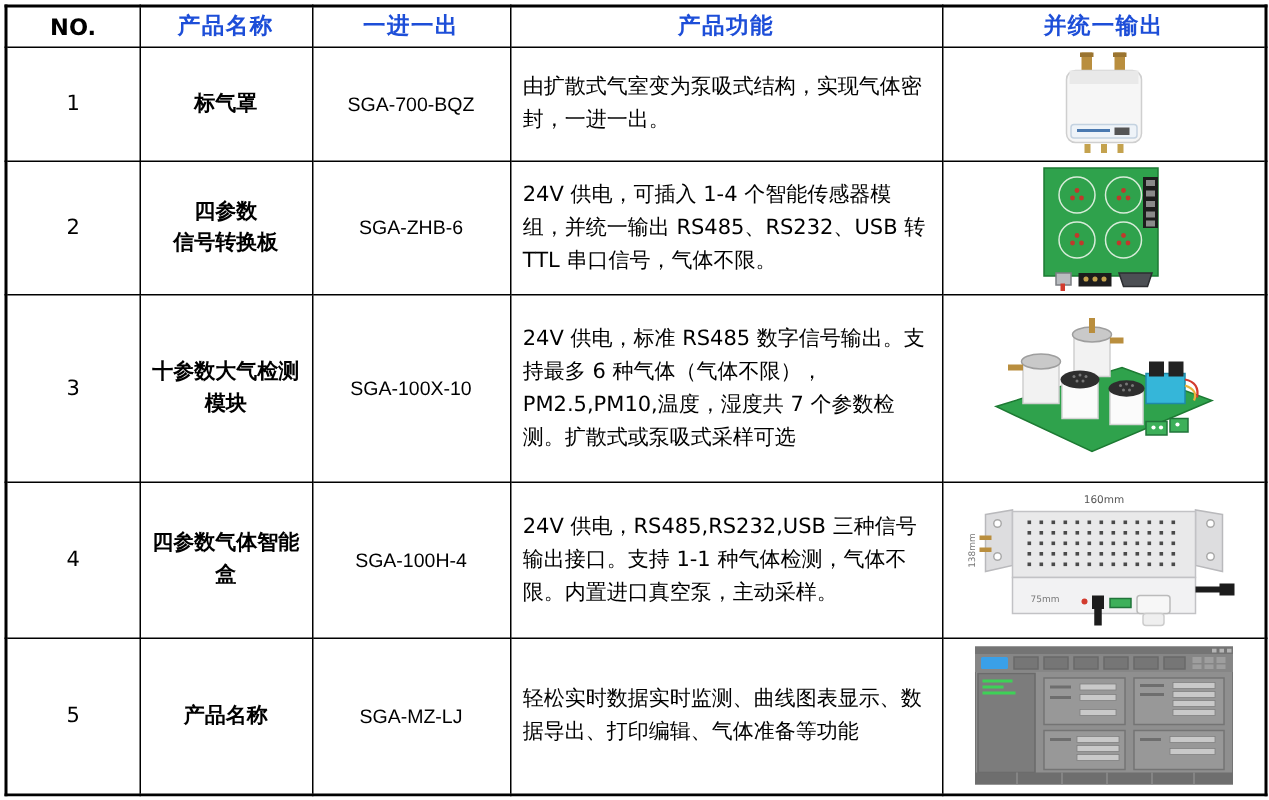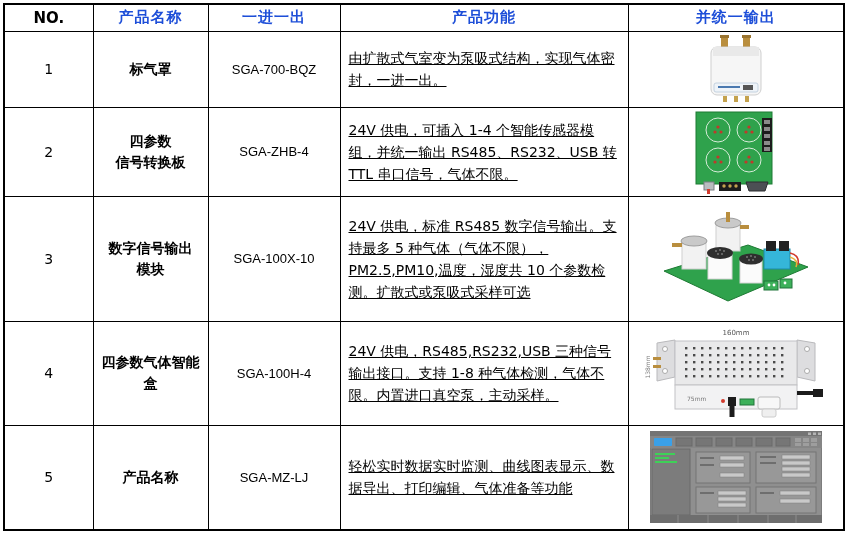--- a/index.html
+++ b/index.html
@@ -24,21 +24,21 @@
     text-align: center;
     height: 27px;
     color: #1d4ed8;
     letter-spacing: 1px;
   }
   .product-table th.th-no { color: #000000; letter-spacing: 0; }
 
   td.cell-no, td.cell-name, td.cell-model { text-align: center; font-size: 14px; }
   td.cell-name { white-space: pre-line; line-height: 21px; font-weight: bold; }
   td.cell-model { font-family: Liberation Sans, sans-serif; font-size: 13px; }
-  td.cell-function { font-size: 14px; line-height: 22px; padding: 6px 8px; text-align: left; text-decoration: underline; }
+  td.cell-function { font-size: 14px; line-height: 22px; padding: 6px 8px; text-align: left; }
   td.cell-image { text-align: center; }
   td.cell-image .ph-wrap { display: inline-block; vertical-align: middle; }
 
   tr.r1 td { height: 76px; }
   tr.r2 td { height: 89px; }
   tr.r3 td { height: 125px; }
   tr.r4 td { height: 104px; }
   tr.r5 td { height: 105px; }
 
   svg { display: block; }
@@ -92,21 +92,21 @@
             <rect x="54" y="63" width="4" height="6" fill="#c4a24e"></rect>
           </svg>
         </span>
       </td>
     </tr>
 
     <tr class="r2">
       <td class="cell-no">2</td>
       <td class="cell-name">四参数
 信号转换板</td>
-      <td class="cell-model">SGA-ZHB-4</td>
+      <td class="cell-model">SGA-ZHB-6</td>
       <td class="cell-function">24V 供电，可插入 1-4 个智能传感器模组，并统一输出 RS485、RS232、USB 转 TTL 串口信号，气体不限。</td>
       <td class="cell-image">
         <span class="ph-wrap">
           <svg width="100" height="84" viewBox="0 0 100 84">
             <rect x="10" y="2" width="76" height="72" fill="#2fa24c" stroke="#1d7a33"></rect>
             <g stroke="#d7ecd9" fill="none">
               <circle cx="32" cy="20" r="12"></circle>
                 <circle cx="63" cy="20" r="12"></circle>
               <circle cx="32" cy="50" r="12"></circle>
                 <circle cx="63" cy="50" r="12"></circle>
@@ -140,24 +140,24 @@
               <circle cx="50" cy="76" r="1.7" fill="#c4a24e"></circle>
             <path d="M60 72 h22 l-3 9 h-16 z" fill="#4c4f54" stroke="#2c2e31"></path>
             <rect x="21" y="79" width="3" height="5" fill="#d23b2e"></rect>
           </svg>
         </span>
       </td>
     </tr>
 
     <tr class="r3">
       <td class="cell-no">3</td>
-      <td class="cell-name">数字信号输出
+      <td class="cell-name">十参数大气检测
 模块</td>
       <td class="cell-model">SGA-100X-10</td>
-      <td class="cell-function">24V 供电，标准 RS485 数字信号输出。支持最多 5 种气体（气体不限），PM2.5,PM10,温度，湿度共 10 个参数检测。扩散式或泵吸式采样可选</td>
+      <td class="cell-function">24V 供电，标准 RS485 数字信号输出。支持最多 6 种气体（气体不限），PM2.5,PM10,温度，湿度共 7 个参数检测。扩散式或泵吸式采样可选</td>
       <td class="cell-image">
         <span class="ph-wrap">
           <svg width="160" height="100" viewBox="0 0 160 100">
             <polygon points="8,62 92,36 152,58 72,92" fill="#2fa24c" stroke="#1d7a33"></polygon>
             <g>
               <rect x="26" y="32" width="24" height="28" fill="#f2f2f2" stroke="#cfcfcf"></rect>
               <ellipse cx="38" cy="32" rx="13" ry="5" fill="#c9c9c9" stroke="#9e9e9e"></ellipse>
               <rect x="16" y="34" width="10" height="4" fill="#b98e3e"></rect>
             </g>
             <g>
@@ -205,21 +205,21 @@
           </svg>
         </span>
       </td>
     </tr>
 
     <tr class="r4">
       <td class="cell-no">4</td>
       <td class="cell-name">四参数气体智能
 盒</td>
       <td class="cell-model">SGA-100H-4</td>
-      <td class="cell-function">24V 供电，RS485,RS232,USB 三种信号输出接口。支持 1-8 种气体检测，气体不限。内置进口真空泵，主动采样。</td>
+      <td class="cell-function">24V 供电，RS485,RS232,USB 三种信号输出接口。支持 1-1 种气体检测，气体不限。内置进口真空泵，主动采样。</td>
       <td class="cell-image">
         <span class="ph-wrap">
           <svg width="190" height="92" viewBox="0 0 190 92">
             <text x="95" y="8" font-size="7" fill="#555" text-anchor="middle">160mm</text>
             <g>
               <polygon points="16,16 34,13 34,50 16,54" fill="#dddddf" stroke="#b9b9bc"></polygon>
               <circle cx="24" cy="22" r="2.5" fill="#fff" stroke="#aaa"></circle>
               <circle cx="24" cy="44" r="2.5" fill="#fff" stroke="#aaa"></circle>
               <rect x="12" y="30" width="8" height="3" fill="#b98e3e"></rect>
               <rect x="12" y="38" width="8" height="3" fill="#b98e3e"></rect>

